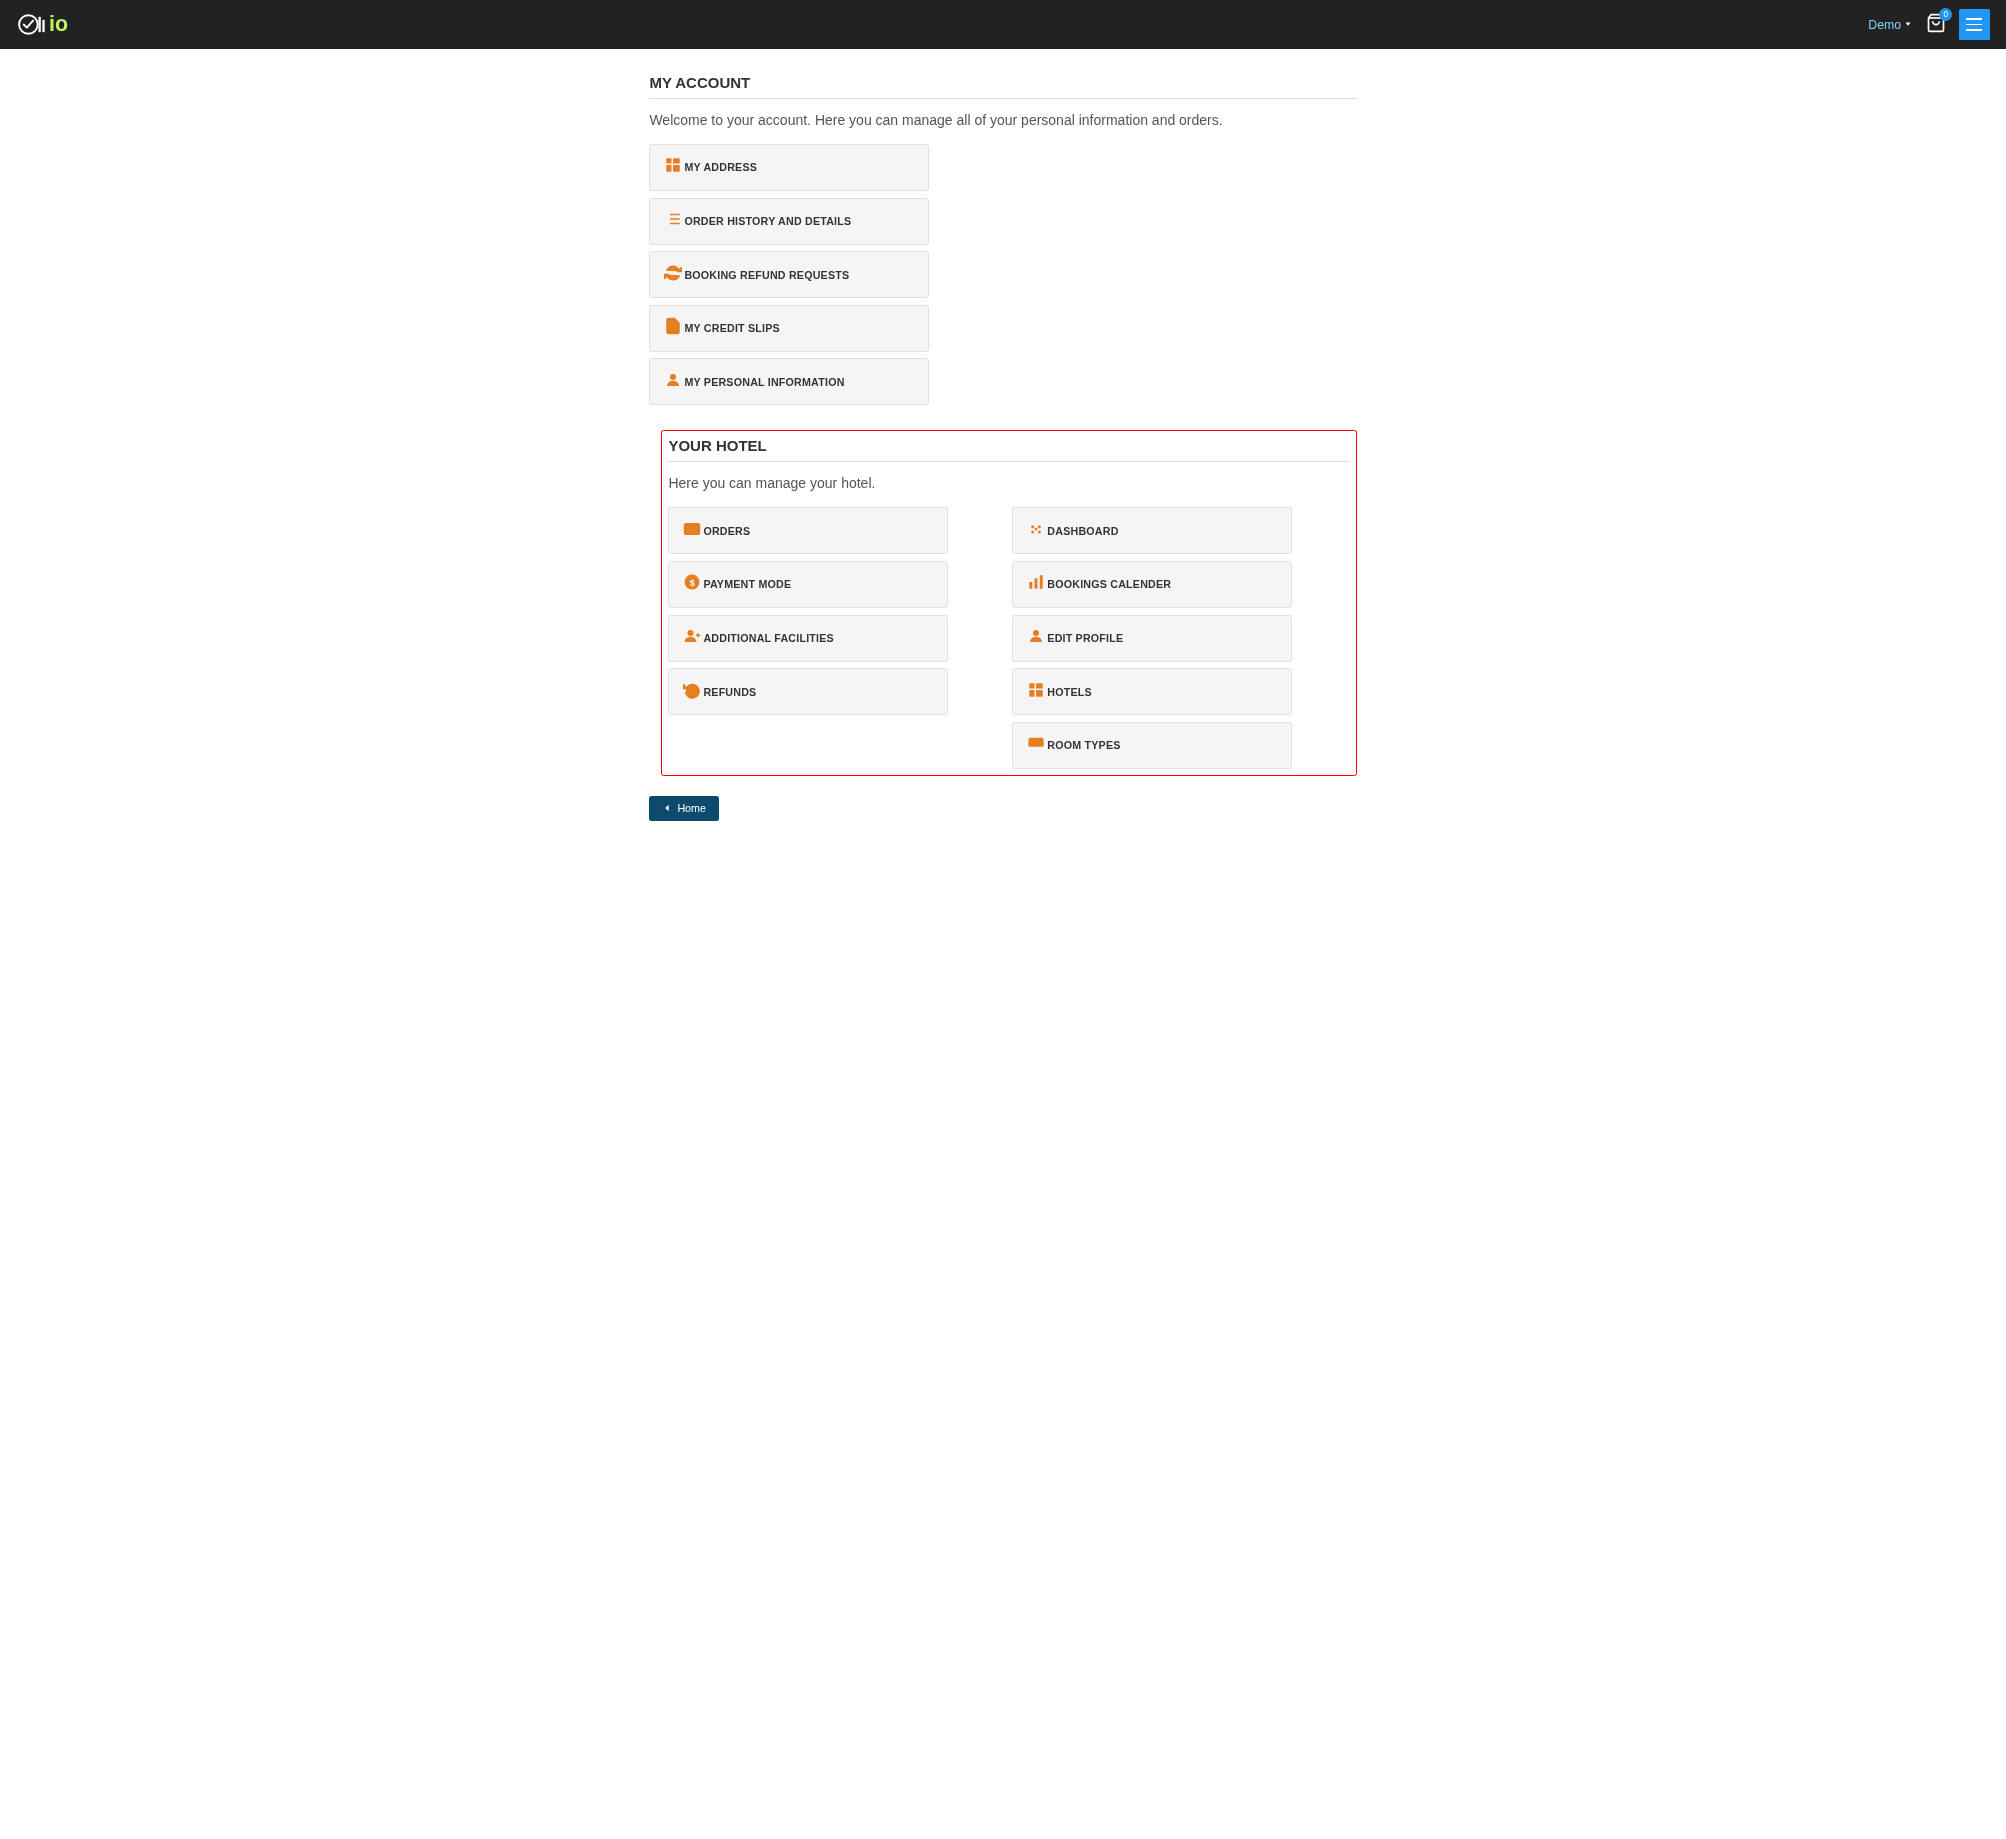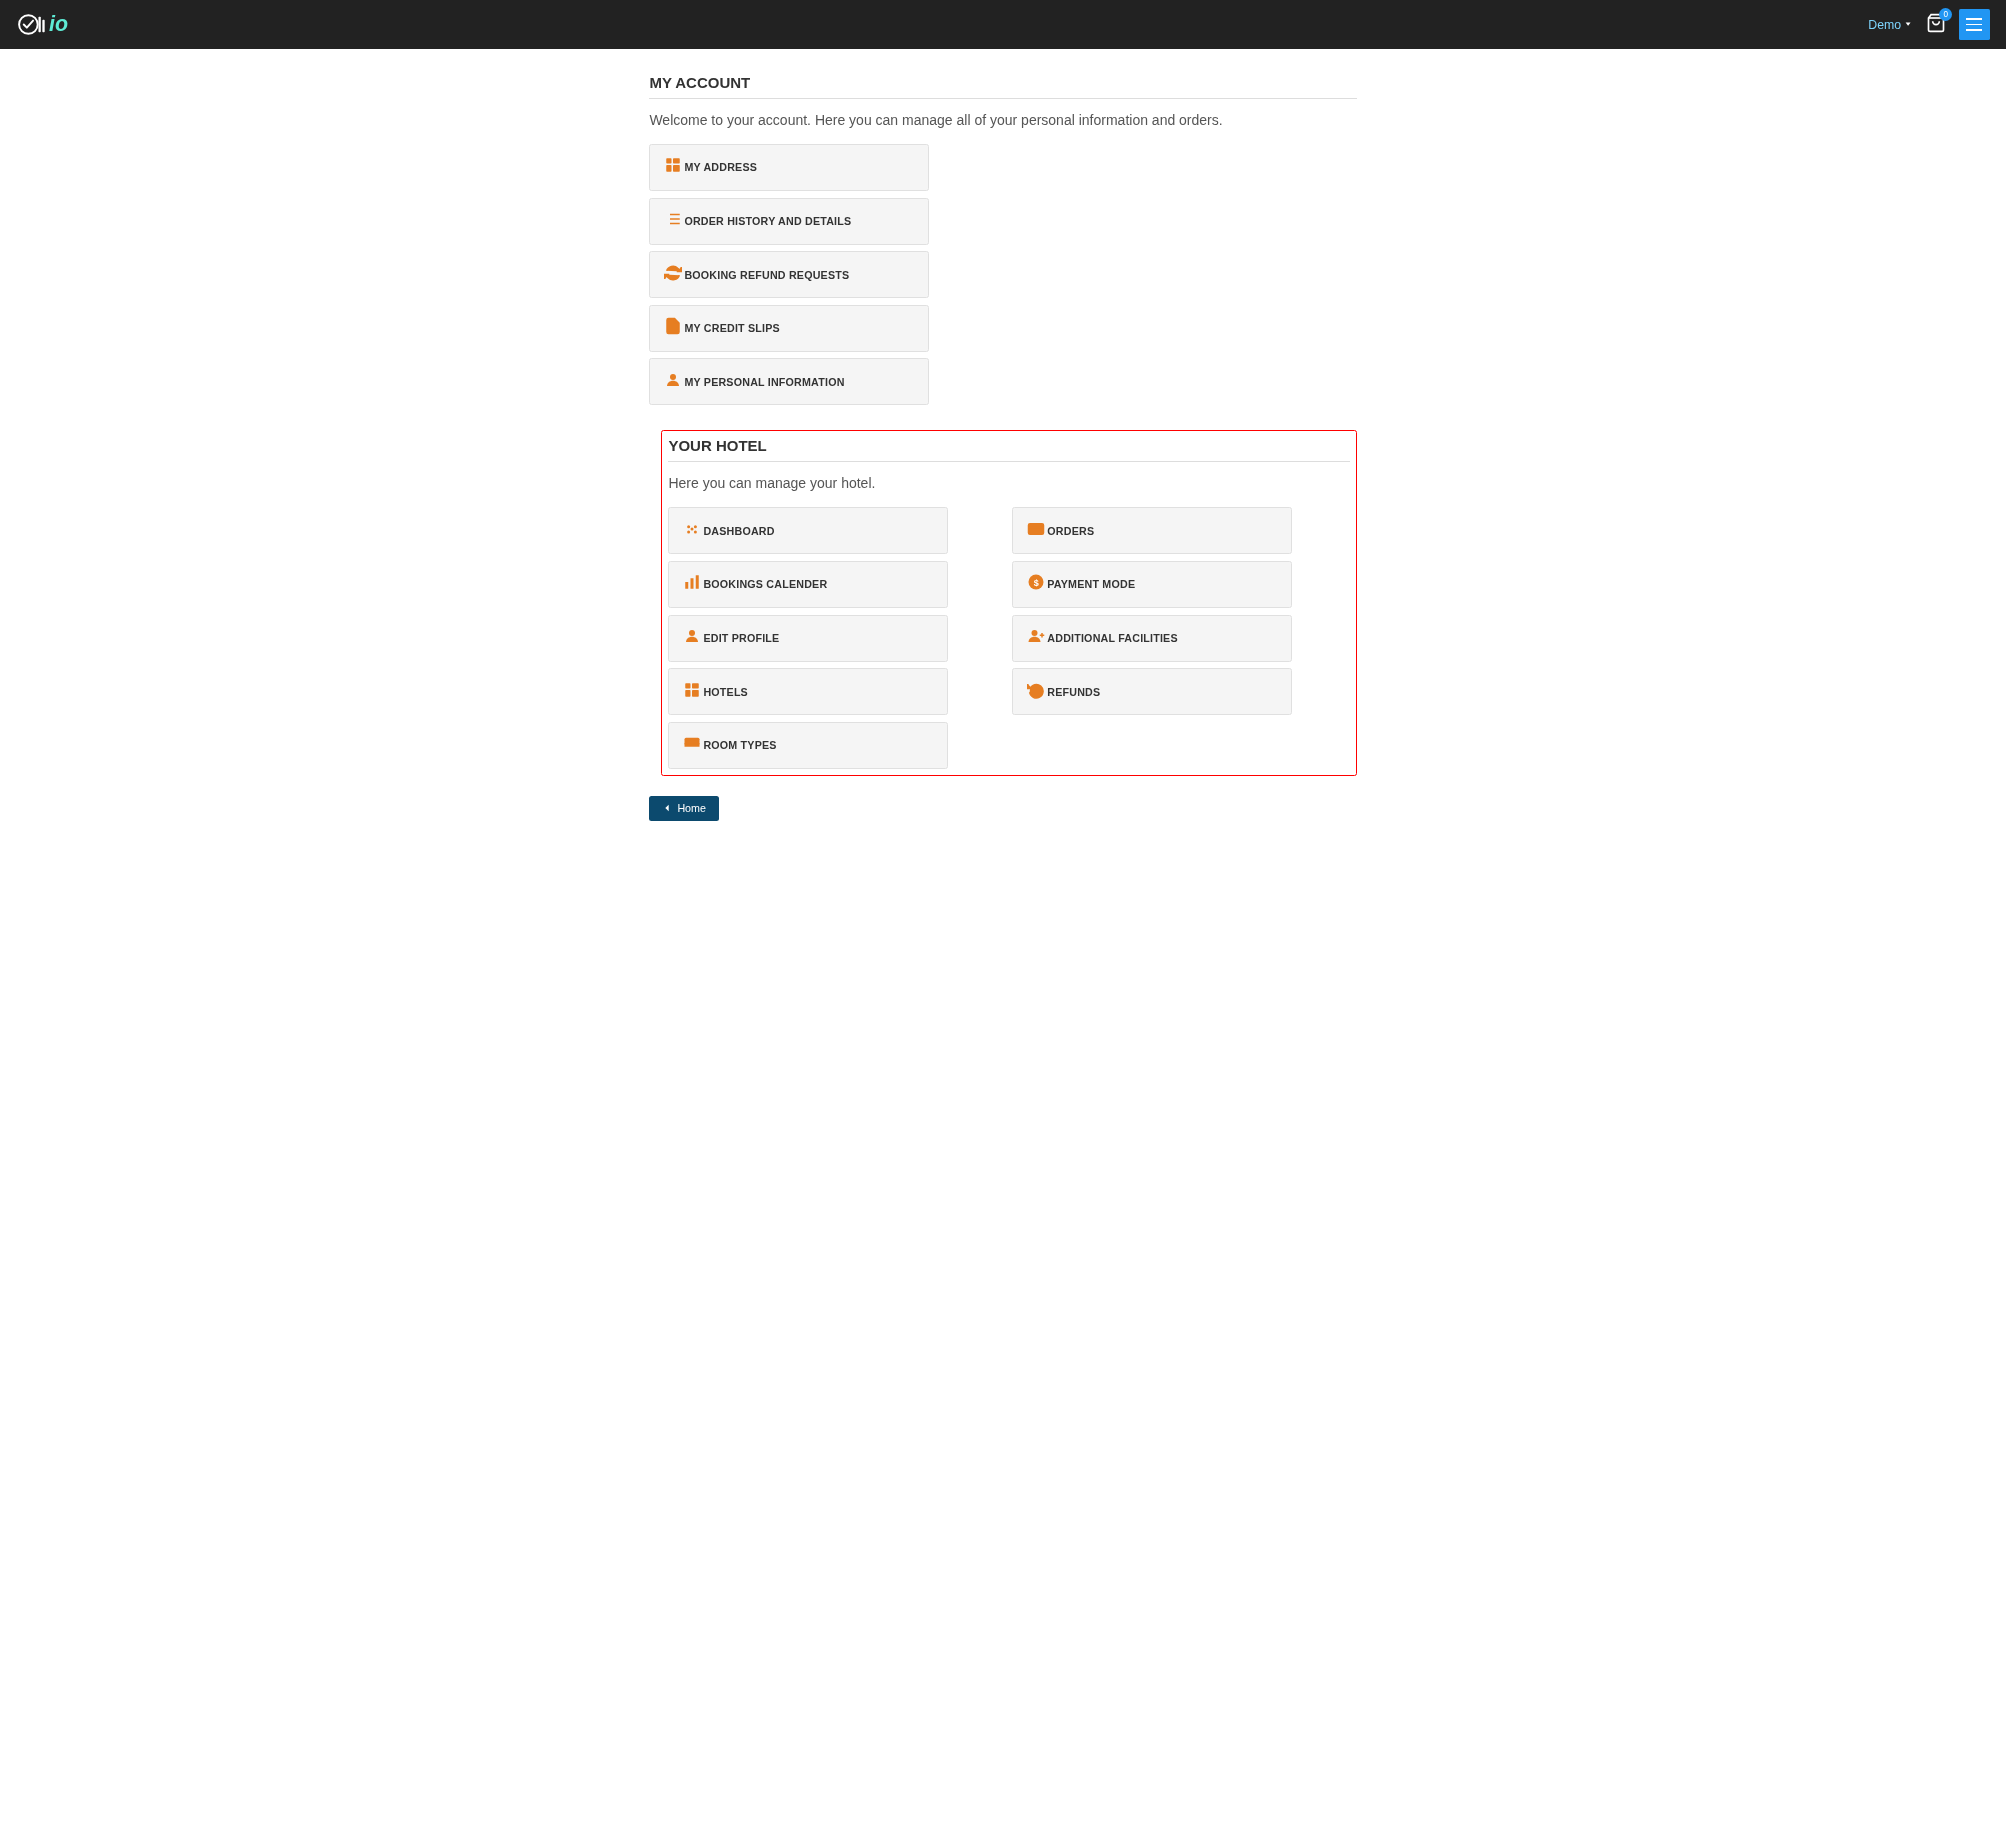--- a/index.html
+++ b/index.html
@@ -10,24 +10,23 @@
       background: #222;
       height: 49px;
       display: flex;
       align-items: center;
       justify-content: space-between;
       padding: 0 16.4px;
     }
     .header-logo {
       display: flex;
       align-items: center;
-      color: #5eead4;
+      color: #bef264;
       font-size: 21.4px;
       font-weight: bold;
-      font-style: italic;
     }
     .logo-icon {
       width: 31px;
       height: 31px;
       margin-right: 1.6px;
     }
     .header-right {
       display: flex;
       align-items: center;
       gap: 13px;
@@ -286,20 +285,66 @@
     <div class="section-title">YOUR HOTEL</div>
     <hr class="section-divider">
     <div class="section-subtitle">Here you can manage your hotel.</div>
 
     <div class="hotel-grid">
 
       <div class="hotel-col">
 
         <a class="menu-item">
           <span class="menu-item-icon">
+            <svg class="icon-svg" viewBox="0 0 24 24" fill="none" stroke="#e67e22" stroke-width="2">
+                <rect x="2" y="5" width="20" height="14" rx="2"></rect>
+                <line x1="2" y1="10" x2="22" y2="10"></line>
+              </svg>
+          </span>
+          <span class="menu-item-label">ORDERS</span>
+        </a>
+
+        <a class="menu-item">
+          <span class="menu-item-icon">
+            <svg class="icon-svg" viewBox="0 0 24 24" fill="#e67e22" style="font-size:20px">
+                <circle cx="12" cy="12" r="10"></circle>
+                <text x="9" y="17" font-size="12" fill="white" font-weight="bold">$</text>
+              </svg>
+          </span>
+          <span class="menu-item-label">PAYMENT MODE</span>
+        </a>
+
+        <a class="menu-item">
+          <span class="menu-item-icon">
+            <svg class="icon-svg" viewBox="0 0 24 24" fill="#e67e22">
+                <circle cx="10" cy="8" r="4"></circle>
+                <path d="M2 20c0-4 3.6-7 8-7s8 3 8 7"></path>
+                <line x1="20" y1="8" x2="20" y2="14" stroke="#e67e22" stroke-width="2"></line>
+                <line x1="17" y1="11" x2="23" y2="11" stroke="#e67e22" stroke-width="2"></line>
+              </svg>
+          </span>
+          <span class="menu-item-label">ADDITIONAL FACILITIES</span>
+        </a>
+
+        <a class="menu-item">
+          <span class="menu-item-icon">
+            <svg class="icon-svg" viewBox="0 0 24 24" fill="none" stroke="#e67e22" stroke-width="2">
+                <polyline points="1 4 1 10 7 10"></polyline>
+                <path d="M3.51 15a9 9 0 1 0 .49-4.5"></path>
+              </svg>
+          </span>
+          <span class="menu-item-label">REFUNDS</span>
+        </a>
+
+      </div>
+
+      <div class="hotel-col">
+
+        <a class="menu-item">
+          <span class="menu-item-icon">
             <svg class="icon-svg" viewBox="0 0 24 24" fill="#e67e22">
                 <circle cx="7.5" cy="9" r="2"></circle>
                 <circle cx="16.5" cy="9" r="2"></circle>
                 <circle cx="7.5" cy="16" r="2"></circle>
                 <circle cx="16.5" cy="16" r="2"></circle>
                 <circle cx="12" cy="12" r="2"></circle>
               </svg>
           </span>
           <span class="menu-item-label">DASHBOARD</span>
         </a>
@@ -340,66 +385,20 @@
         <a class="menu-item">
           <span class="menu-item-icon">
             <svg class="icon-svg" viewBox="0 0 24 24" fill="#e67e22">
                 <path d="M2 7v10h20V7a2 2 0 00-2-2H4a2 2 0 00-2 2z"></path>
                 <path d="M2 13h20" fill="none" stroke="#e67e22" stroke-width="1.5"></path>
                 <rect x="5" y="9" width="5" height="4" rx="1"></rect>
                 <rect x="14" y="9" width="5" height="4" rx="1"></rect>
               </svg>
           </span>
           <span class="menu-item-label">ROOM TYPES</span>
-        </a>
-
-      </div>
-
-      <div class="hotel-col">
-
-        <a class="menu-item">
-          <span class="menu-item-icon">
-            <svg class="icon-svg" viewBox="0 0 24 24" fill="none" stroke="#e67e22" stroke-width="2">
-                <rect x="2" y="5" width="20" height="14" rx="2"></rect>
-                <line x1="2" y1="10" x2="22" y2="10"></line>
-              </svg>
-          </span>
-          <span class="menu-item-label">ORDERS</span>
-        </a>
-
-        <a class="menu-item">
-          <span class="menu-item-icon">
-            <svg class="icon-svg" viewBox="0 0 24 24" fill="#e67e22" style="font-size:20px">
-                <circle cx="12" cy="12" r="10"></circle>
-                <text x="9" y="17" font-size="12" fill="white" font-weight="bold">$</text>
-              </svg>
-          </span>
-          <span class="menu-item-label">PAYMENT MODE</span>
-        </a>
-
-        <a class="menu-item">
-          <span class="menu-item-icon">
-            <svg class="icon-svg" viewBox="0 0 24 24" fill="#e67e22">
-                <circle cx="10" cy="8" r="4"></circle>
-                <path d="M2 20c0-4 3.6-7 8-7s8 3 8 7"></path>
-                <line x1="20" y1="8" x2="20" y2="14" stroke="#e67e22" stroke-width="2"></line>
-                <line x1="17" y1="11" x2="23" y2="11" stroke="#e67e22" stroke-width="2"></line>
-              </svg>
-          </span>
-          <span class="menu-item-label">ADDITIONAL FACILITIES</span>
-        </a>
-
-        <a class="menu-item">
-          <span class="menu-item-icon">
-            <svg class="icon-svg" viewBox="0 0 24 24" fill="none" stroke="#e67e22" stroke-width="2">
-                <polyline points="1 4 1 10 7 10"></polyline>
-                <path d="M3.51 15a9 9 0 1 0 .49-4.5"></path>
-              </svg>
-          </span>
-          <span class="menu-item-label">REFUNDS</span>
         </a>
 
       </div>
 
     </div>
   </div>
 
   <button class="home-btn">
     <svg width="10" height="10" viewBox="0 0 12 12" fill="white">
         <path d="M8 2L4 6L8 10Z"></path>

